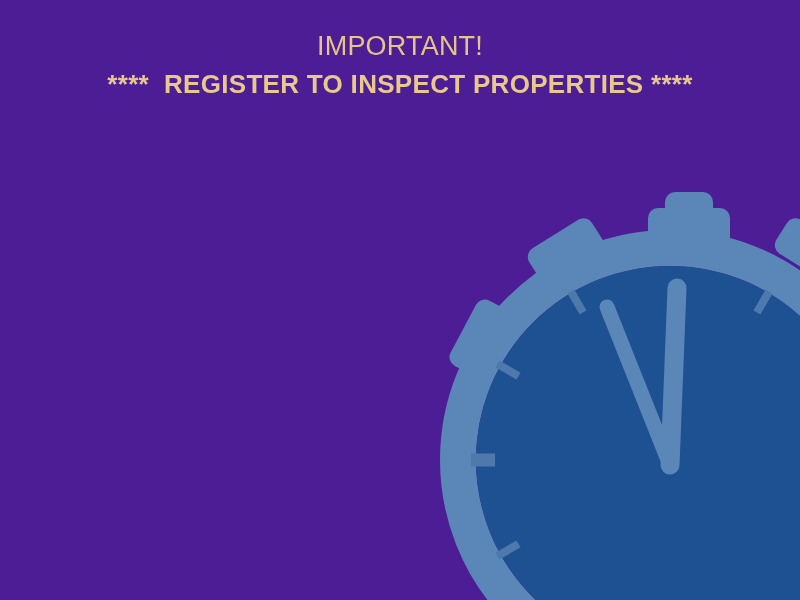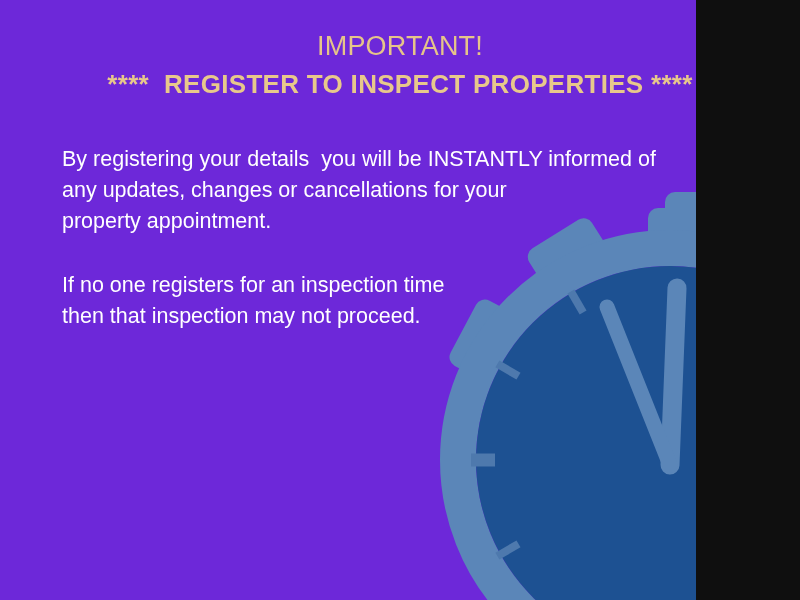--- a/index.html
+++ b/index.html
@@ -2,24 +2,24 @@
 <html><head>
 <meta charset="utf-8">
 <style>
   html, body {
     margin: 0;
     padding: 0;
     background: #0f0f0f;
   }
   #slide {
     position: relative;
-    width: 696px;
+    width: 800px;
     height: 600px;
     overflow: hidden;
-    background: #6d28d9;
+    background: #4c1d95;
     font-family: "Liberation Sans", sans-serif;
     -webkit-font-smoothing: antialiased;
   }
 
   
   #clock-art {
     position: absolute;
     left: 0;
     top: 0;
     width: 800px;
@@ -147,24 +147,19 @@
     </g>
   </svg>
 
   <div id="text-layer">
 
     <div class="headline-block">
       <div id="headline-primary">IMPORTANT!</div>
       <div id="headline-secondary">****  REGISTER TO INSPECT PROPERTIES ****</div>
     </div>
 
-    <div id="para-one" class="body-block">By registering your details  you will be INSTANTLY informed of
-any updates, changes or cancellations for your
-property appointment.</div>
 
-    <div id="para-two" class="body-block">If no one registers for an inspection time
-then that inspection may not proceed.</div>
 
     <div class="cta-block">
     </div>
 
   </div>
 </div>
 
 </body></html>

